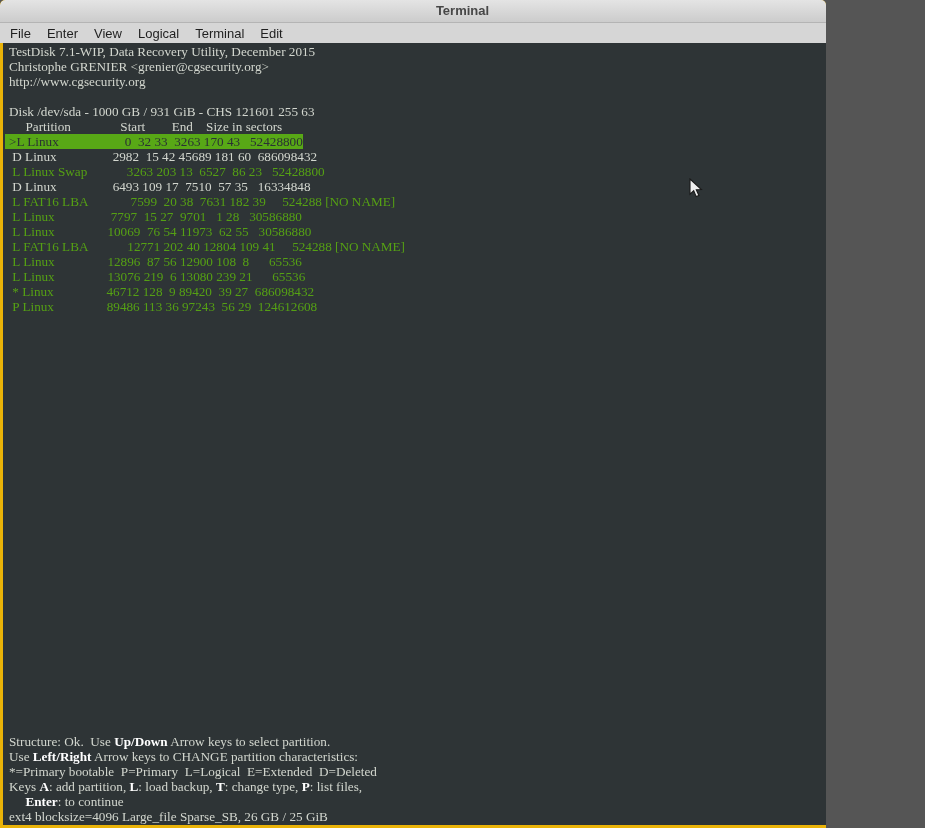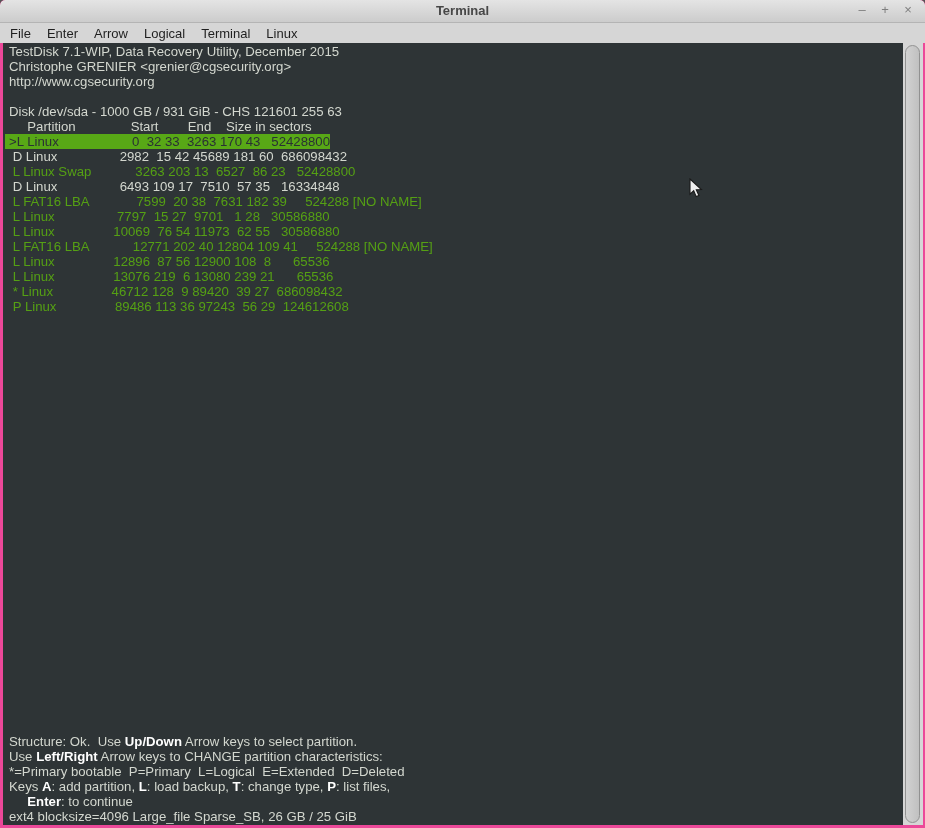--- a/index.html
+++ b/index.html
@@ -1,18 +1,18 @@
 <!DOCTYPE html>
 <html><head>
 <meta charset="utf-8">
 <style>
   html,body{margin:0;padding:0;background:#555;}
   .window{
-    position:relative;width:925px;height:828px;
-    background:#ec4899;overflow:hidden;
+    position:relative;width:826px;height:828px;
+    background:#eab308;overflow:hidden;
     font-family:"Liberation Sans", sans-serif;
     border-radius:5px 5px 0 0;
   }
   .titlebar{
     position:absolute;left:0;top:0;width:925px;height:22px;
     background:linear-gradient(#E4E4E4,#CCCCCC);
     border-bottom:1px solid #B4B4B4;
     border-radius:5px 5px 0 0;
   }
   .title-text{
@@ -34,21 +34,21 @@
     padding:16px 8px;font-size:13px;color:#1F1F1F;
   }
   .menu-item:first-child{margin-left:2px;}
   .terminal{
     position:absolute;left:3px;top:43px;width:900px;height:782px;
     background:#2E3436;
   }
   .term-text{
     position:absolute;left:0;top:0;width:100%;height:100%;
     padding:1px 0 0 6px;box-sizing:border-box;
-    font-family:Liberation Sans, sans-serif;
+    font-family:Liberation Serif, serif;
     font-size:13.2px;line-height:15px;white-space:pre;
   }
   .term-line{height:15px;}
   .s-n{color:#D3D7CF;}
   .s-g{color:#55A014;}
   .s-b{color:#FFFFFF;font-weight:bold;}
   .s-h{background:#58A816;color:#2A3134;margin-left:-4px;padding-left:4px;}
   .scrollbar{
     position:absolute;left:903px;top:43px;width:20px;height:782px;
     background:#D6D6D6;
@@ -72,24 +72,24 @@
     <div class="win-controls">
       <div class="win-btn">–</div>
       <div class="win-btn">+</div>
       <div class="win-btn">×</div>
     </div>
   </div>
 
   <div class="menubar">
     <div class="menu-item">File</div>
     <div class="menu-item">Enter</div>
-    <div class="menu-item">Arrow</div>
+    <div class="menu-item">View</div>
     <div class="menu-item">Logical</div>
     <div class="menu-item">Terminal</div>
-    <div class="menu-item">Linux</div>
+    <div class="menu-item">Edit</div>
   </div>
 
   <div class="terminal">
     <div class="term-text"><div class="term-line"><span class="s-n">TestDisk 7.1-WIP, Data Recovery Utility, December 2015</span></div><div class="term-line"><span class="s-n">Christophe GRENIER &lt;grenier@cgsecurity.org&gt;</span></div><div class="term-line"><span class="s-n">http://www.cgsecurity.org</span></div><div class="term-line"></div><div class="term-line"><span class="s-n">Disk /dev/sda - 1000 GB / 931 GiB - CHS 121601 255 63</span></div><div class="term-line"><span class="s-n">     Partition               Start        End    Size in sectors</span></div><div class="term-line"><span class="s-h">&gt;L Linux                    0  32 33  3263 170 43   52428800</span></div><div class="term-line"><span class="s-n"> D Linux                 2982  15 42 45689 181 60  686098432</span></div><div class="term-line"><span class="s-g"> L Linux Swap            3263 203 13  6527  86 23   52428800</span></div><div class="term-line"><span class="s-n"> D Linux                 6493 109 17  7510  57 35   16334848</span></div><div class="term-line"><span class="s-g"> L FAT16 LBA             7599  20 38  7631 182 39     524288 [NO NAME]</span></div><div class="term-line"><span class="s-g"> L Linux                 7797  15 27  9701   1 28   30586880</span></div><div class="term-line"><span class="s-g"> L Linux                10069  76 54 11973  62 55   30586880</span></div><div class="term-line"><span class="s-g"> L FAT16 LBA            12771 202 40 12804 109 41     524288 [NO NAME]</span></div><div class="term-line"><span class="s-g"> L Linux                12896  87 56 12900 108  8      65536</span></div><div class="term-line"><span class="s-g"> L Linux                13076 219  6 13080 239 21      65536</span></div><div class="term-line"><span class="s-g"> * Linux                46712 128  9 89420  39 27  686098432</span></div><div class="term-line"><span class="s-g"> P Linux                89486 113 36 97243  56 29  124612608</span></div><div class="term-line"></div><div class="term-line"></div><div class="term-line"></div><div class="term-line"></div><div class="term-line"></div><div class="term-line"></div><div class="term-line"></div><div class="term-line"></div><div class="term-line"></div><div class="term-line"></div><div class="term-line"></div><div class="term-line"></div><div class="term-line"></div><div class="term-line"></div><div class="term-line"></div><div class="term-line"></div><div class="term-line"></div><div class="term-line"></div><div class="term-line"></div><div class="term-line"></div><div class="term-line"></div><div class="term-line"></div><div class="term-line"></div><div class="term-line"></div><div class="term-line"></div><div class="term-line"></div><div class="term-line"></div><div class="term-line"></div><div class="term-line"><span class="s-n">Structure: Ok.  Use </span><span class="s-b">Up/Down</span><span class="s-n"> Arrow keys to select partition.</span></div><div class="term-line"><span class="s-n">Use </span><span class="s-b">Left/Right</span><span class="s-n"> Arrow keys to CHANGE partition characteristics:</span></div><div class="term-line"><span class="s-n">*=Primary bootable  P=Primary  L=Logical  E=Extended  D=Deleted</span></div><div class="term-line"><span class="s-n">Keys </span><span class="s-b">A</span><span class="s-n">: add partition, </span><span class="s-b">L</span><span class="s-n">: load backup, </span><span class="s-b">T</span><span class="s-n">: change type, </span><span class="s-b">P</span><span class="s-n">: list files,</span></div><div class="term-line"><span class="s-n">     </span><span class="s-b">Enter</span><span class="s-n">: to continue</span></div><div class="term-line"><span class="s-n">ext4 blocksize=4096 Large_file Sparse_SB, 26 GB / 25 GiB</span></div></div>
   </div>
 
   <div class="scrollbar">
     <div class="scroll-thumb"></div>
   </div>
 

